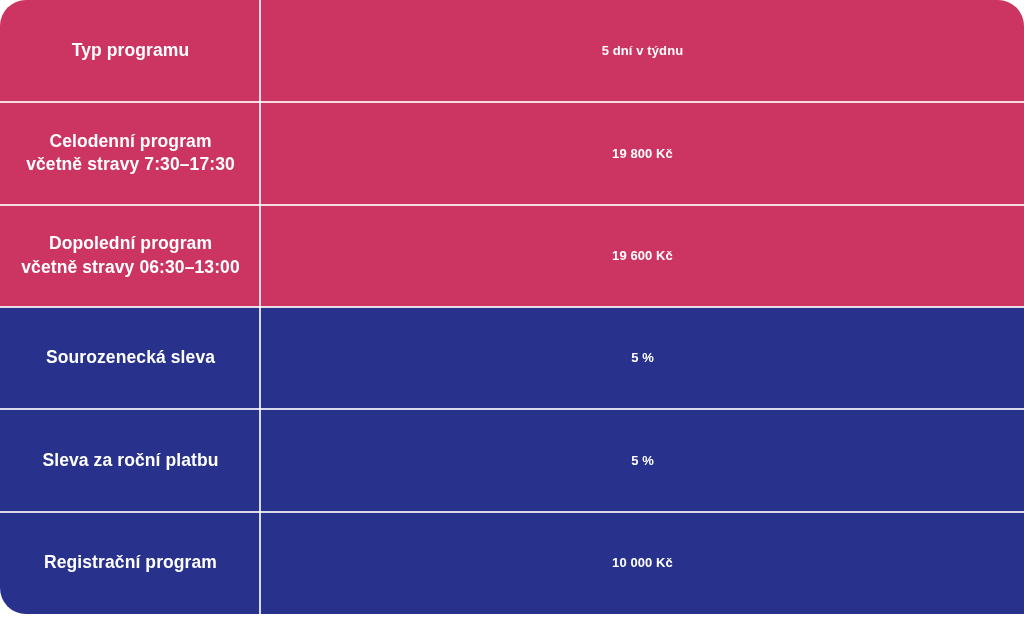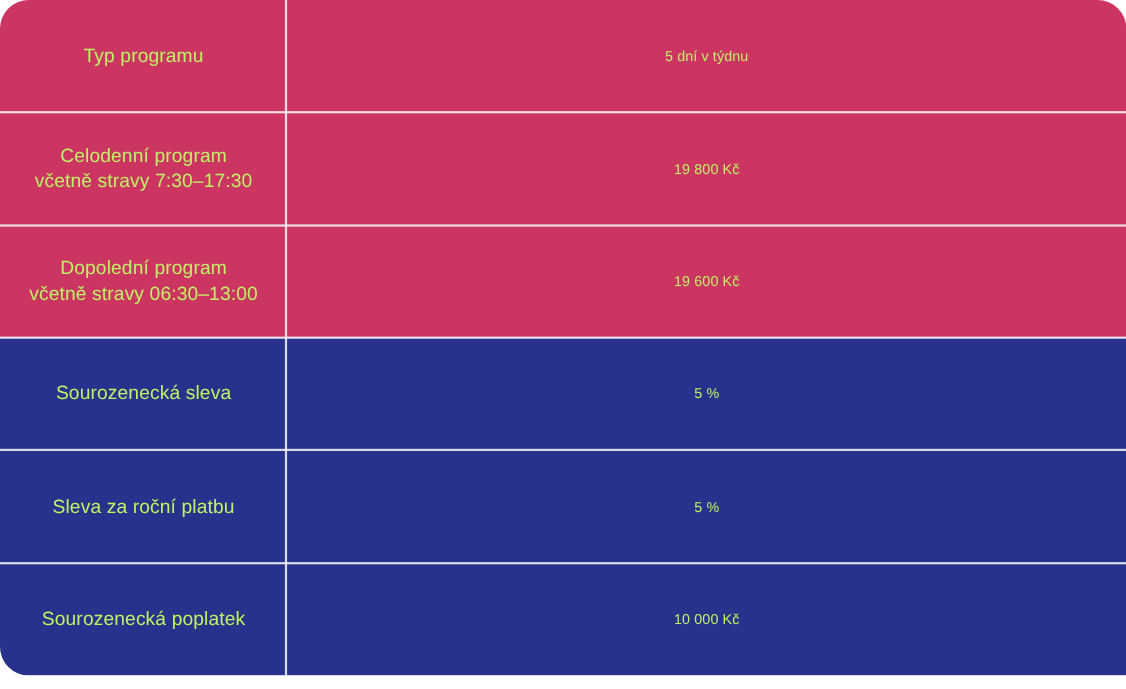--- a/index.html
+++ b/index.html
@@ -53,22 +53,22 @@
   }
 
   .row.pink  { background: #CC3462; }
   .row.blue  { background: #28328C; }
 
   .cell {
     display: flex;
     align-items: center;
     justify-content: center;
     box-sizing: border-box;
-    color: #bef264;
-    font-weight: normal;
+    color: #ffffff;
+    font-weight: bold;
     text-align: center;
     position: relative;
     padding: 6px 10px;
   }
 
   .cell-label {
     width: 261px;
     flex: 0 0 261px;
     font-size: 17.5px;
     line-height: 1.35;
@@ -146,20 +146,20 @@
     <div class="cell cell-label">
       <span class="cell-text">Sleva za roční platbu</span>
     </div>
     <div class="cell cell-value">
       <span class="cell-text">5 %</span>
     </div>
   </div>
 
   <div class="row blue">
     <div class="cell cell-label">
-      <span class="cell-text">Sourozenecká poplatek</span>
+      <span class="cell-text">Registrační program</span>
     </div>
     <div class="cell cell-value">
       <span class="cell-text">10 000 Kč</span>
     </div>
   </div>
 
 </div>
 
 </body></html>

